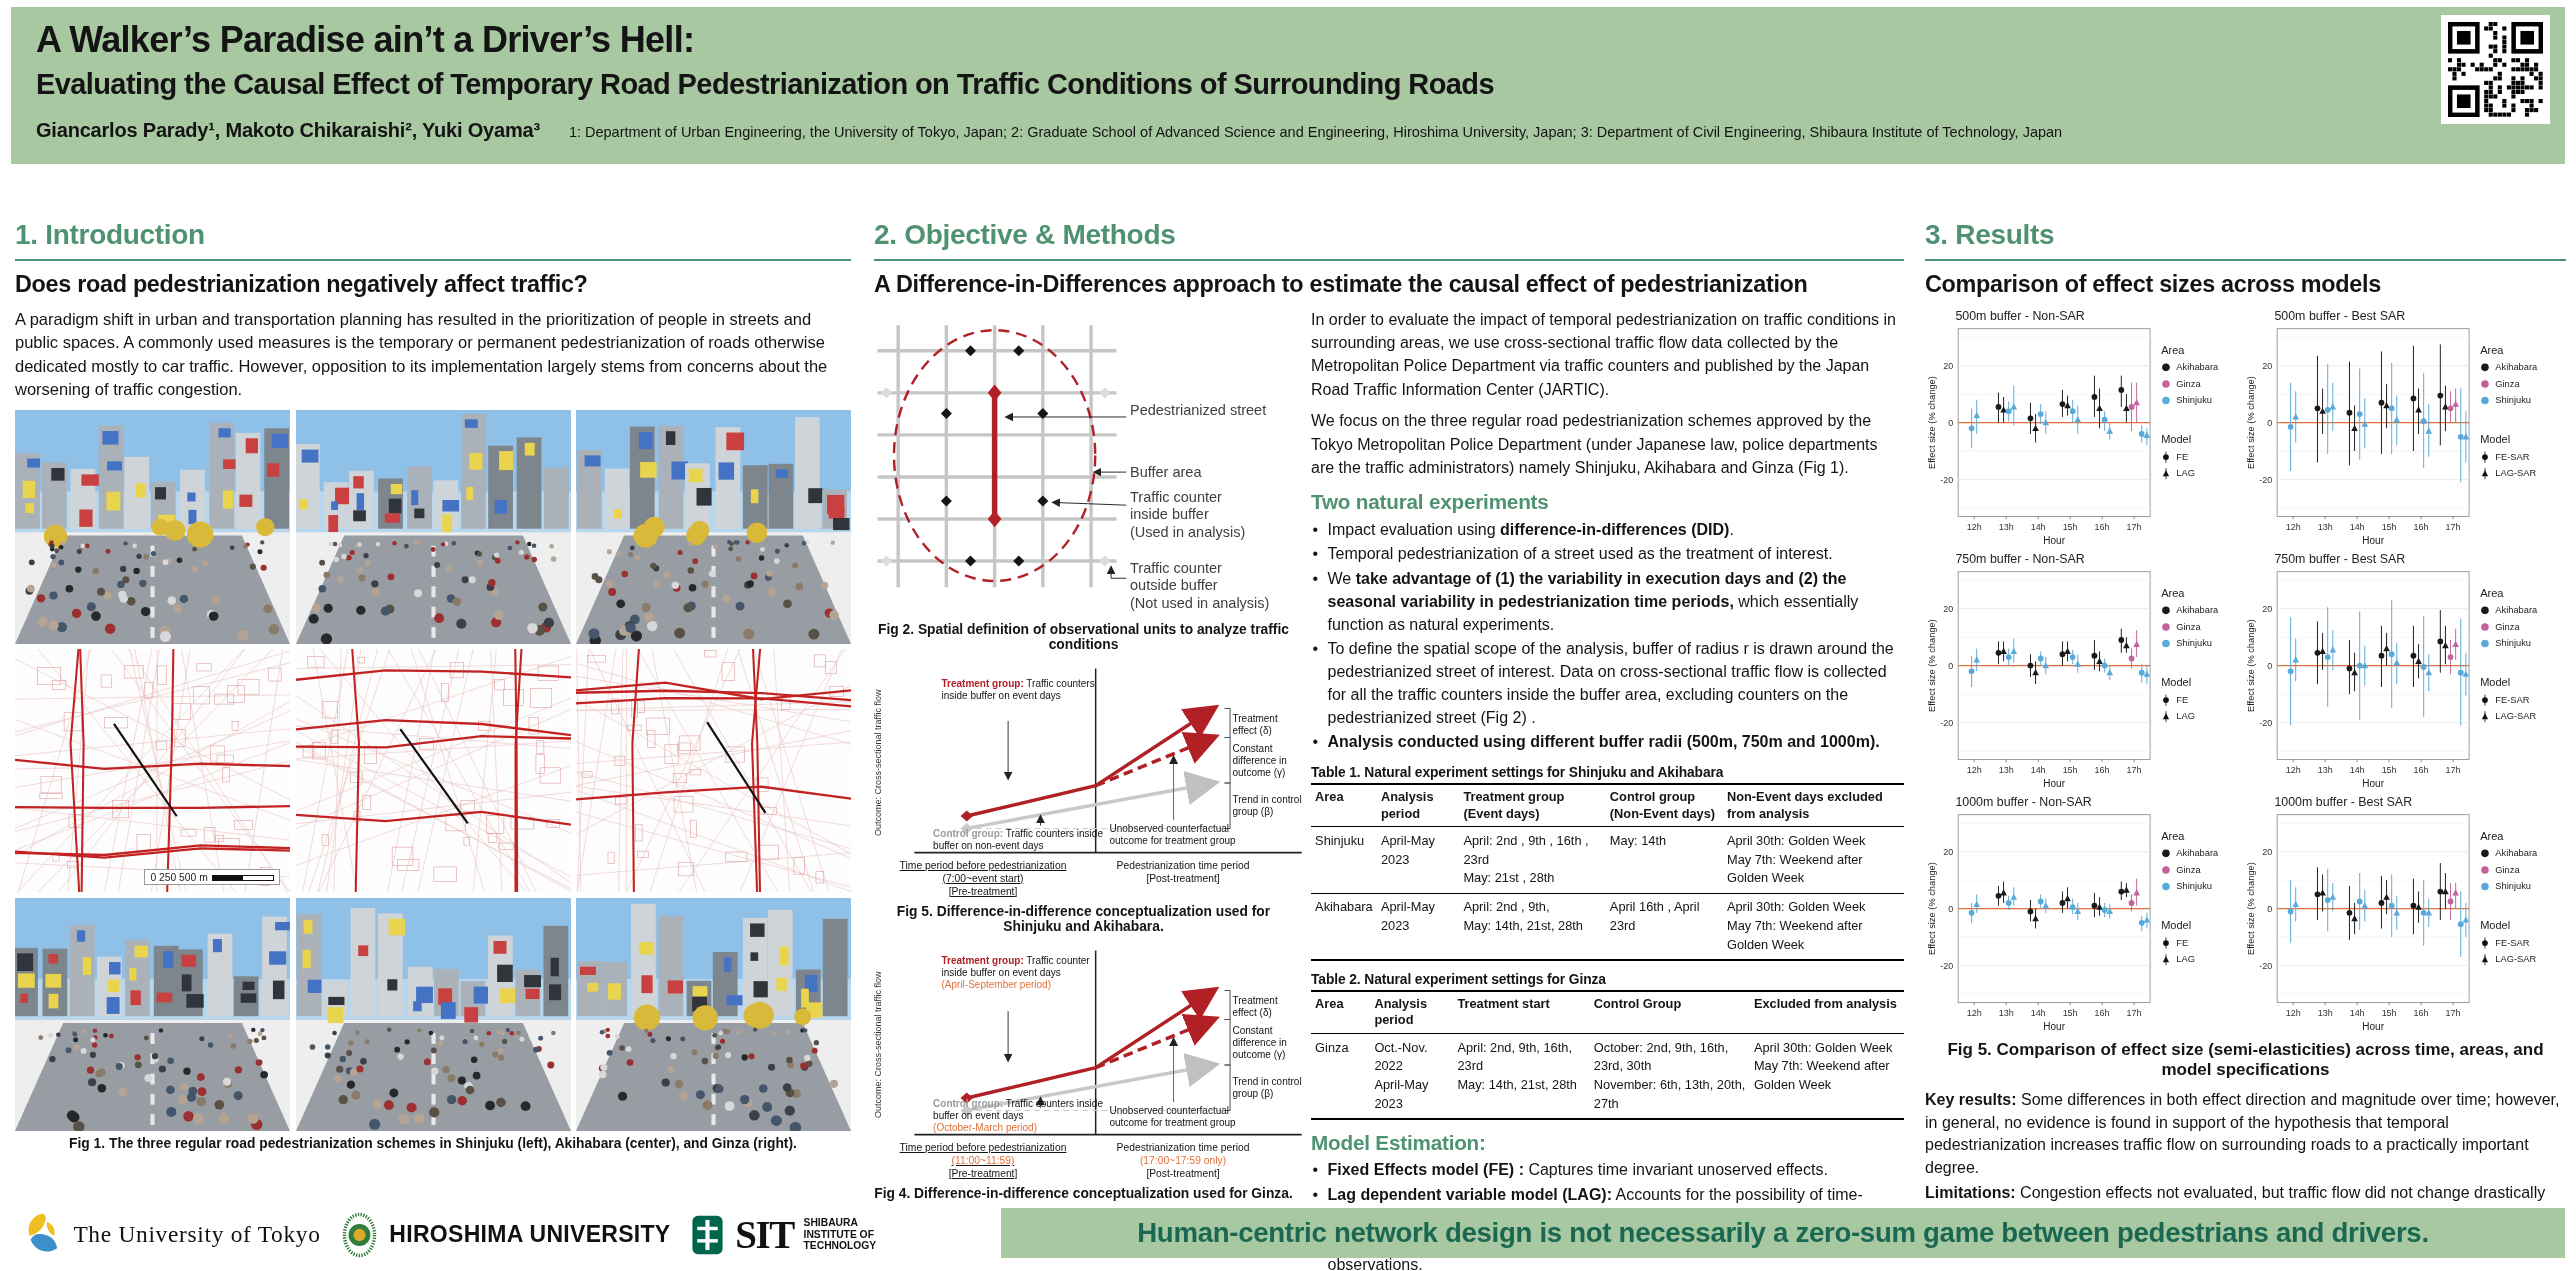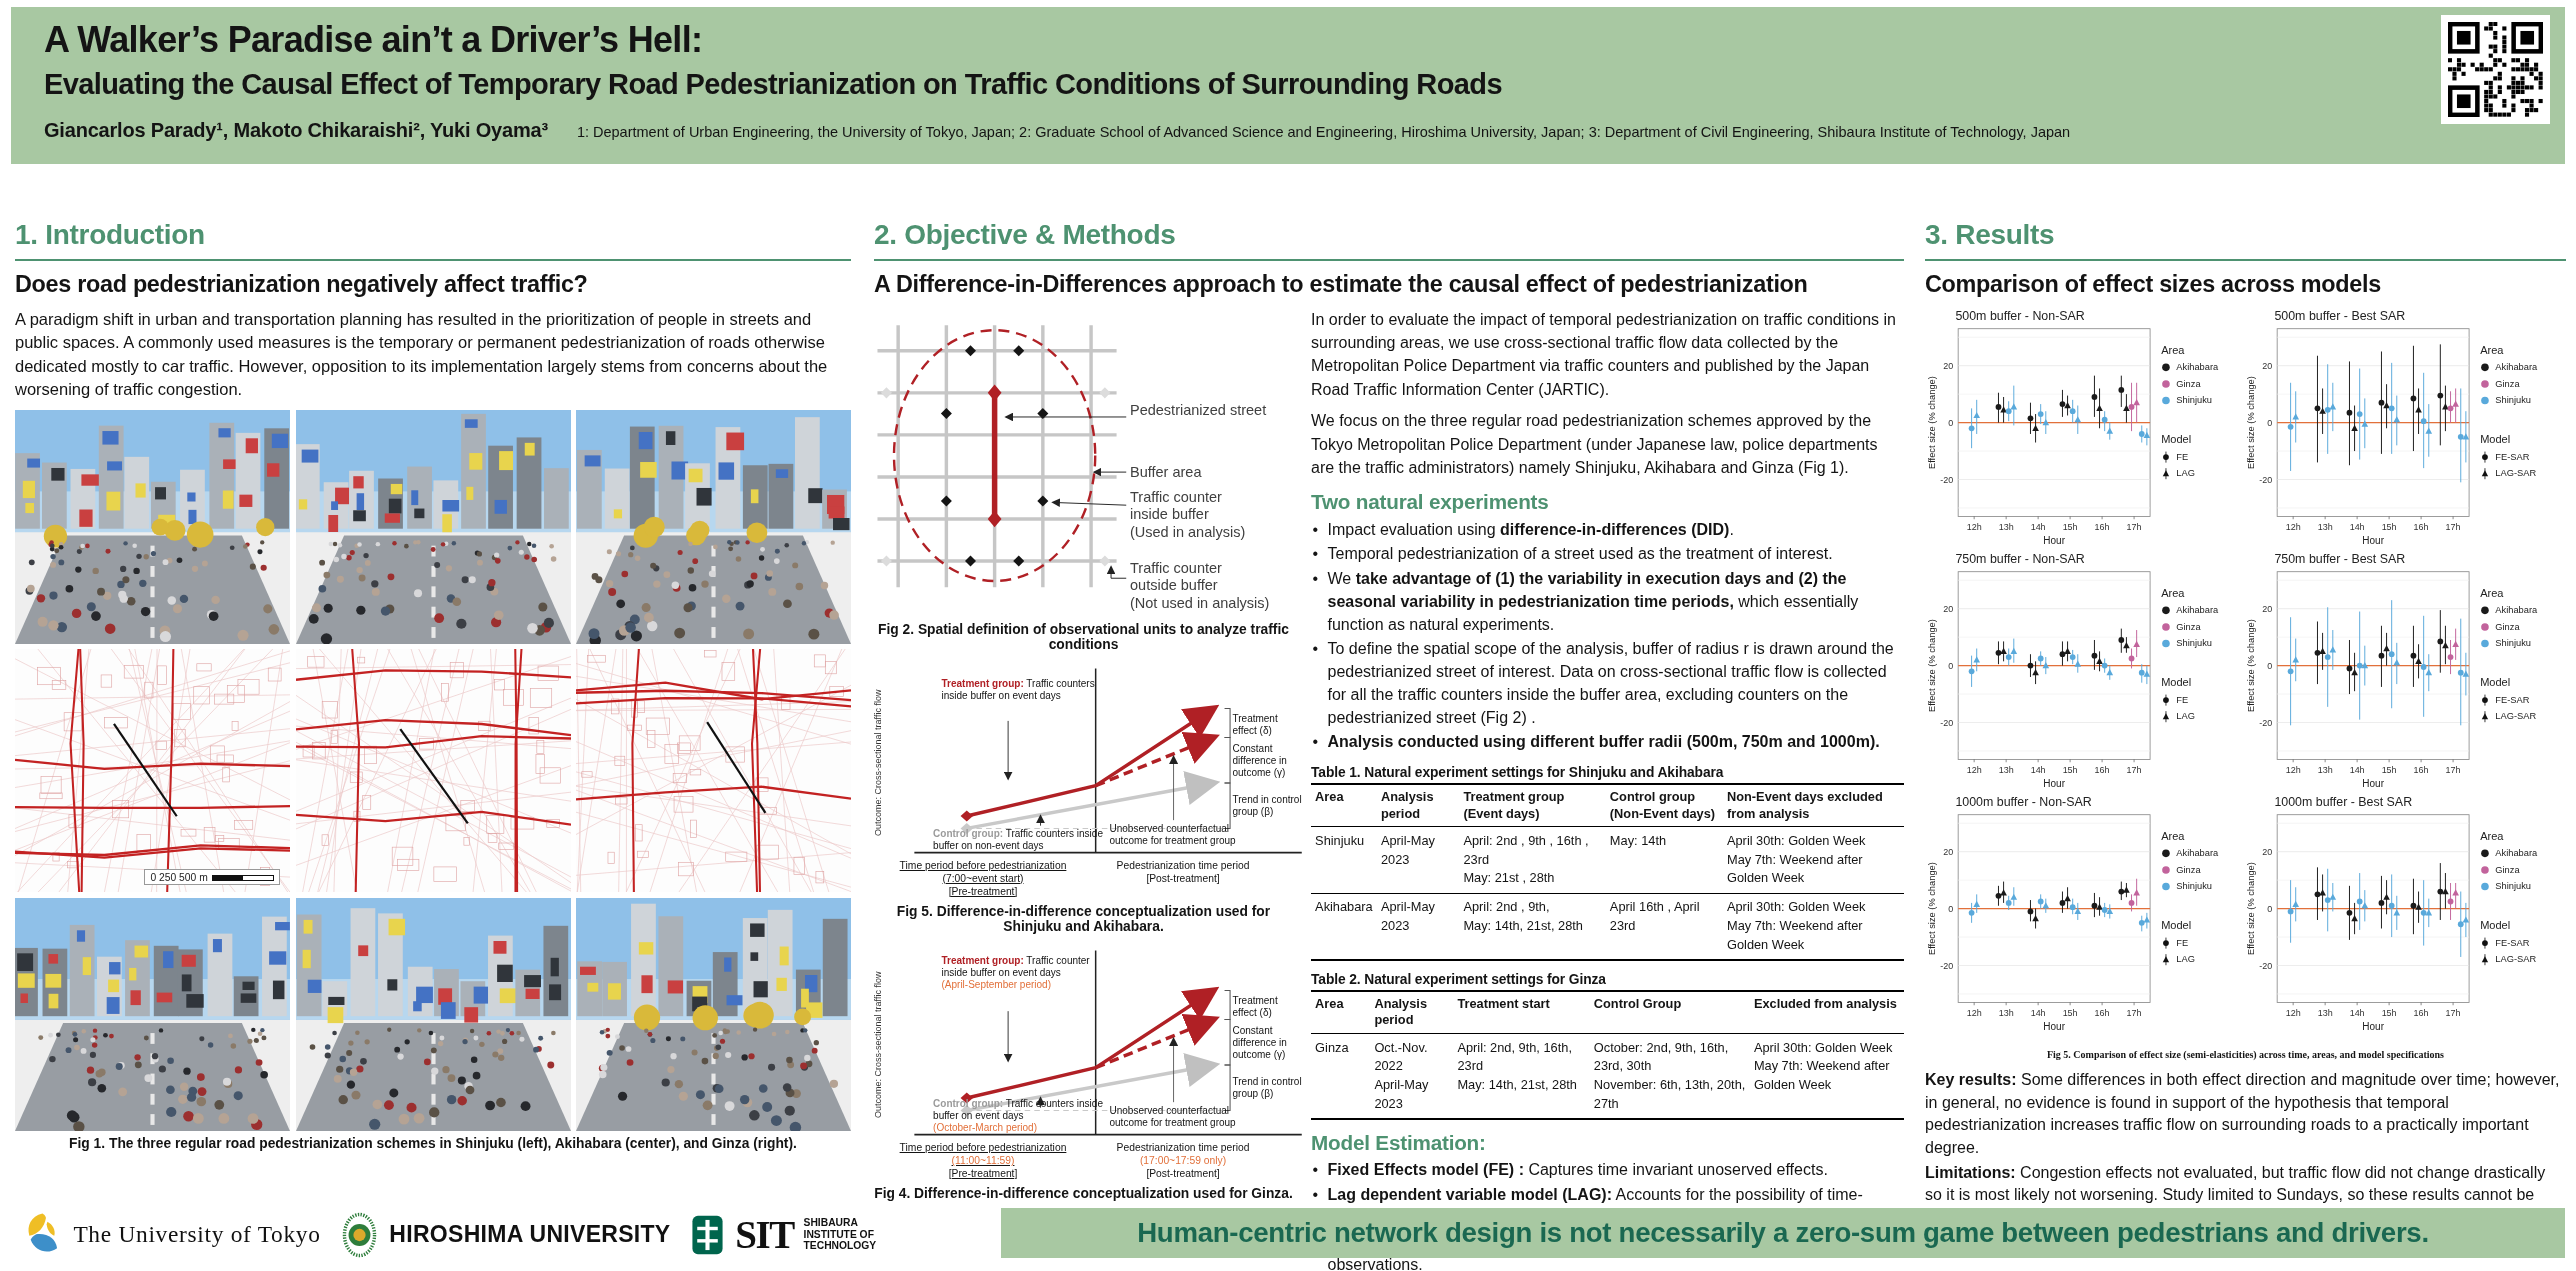--- a/index.html
+++ b/index.html
@@ -5,21 +5,21 @@
   :root{
     --green:#4E9271; --hdr:#A8C8A2; --bantxt:#1A6851; --red:#B02025;
     --orange:#E2703A; --ink:#141414;
   }
   *{box-sizing:border-box; margin:0; padding:0;}
   body{font-family:"Liberation Sans","DejaVu Sans",sans-serif; background:#fff; color:var(--ink);}
   #poster{position:relative; width:2576px; height:1271px; background:#fff; overflow:hidden;}
 
   
   #band{position:absolute; left:11px; top:6.9px; width:2554px; height:157px; background:var(--hdr);}
-  #band .titles{position:absolute; left:33px; top:12.4px; right:152px;}
+  #band .titles{position:absolute; left:25px; top:12.4px; right:152px;}
   #t1{font-size:36px; font-weight:bold; letter-spacing:-0.7px; line-height:1.15;}
   #t2{font-size:29px; font-weight:bold; letter-spacing:-0.6px; margin-top:6.9px;}
   #authrow{margin-top:18px; display:flex; align-items:baseline; gap:29px;}
   #authors{font-size:20px; font-weight:bold; letter-spacing:-0.2px;}
   #affils{font-size:14.5px;}
   #qr{position:absolute; right:15px; top:8.3px; width:109px; height:109px; background:#fff; padding:6.9px;}
 
   
   .sec{font-size:28px; font-weight:bold; color:var(--green); letter-spacing:-0.3px;
        border-bottom:2.1px solid var(--green); padding-bottom:8.3px; margin-bottom:6.9px;}
@@ -75,21 +75,21 @@
 
   
   .tbl-title{font-size:13.8px; font-weight:bold; margin:11px 0 2.8px; letter-spacing:-0.1px;}
   table.nat{width:100%; border-collapse:collapse; border-top:2.1px solid #000; border-bottom:2.1px solid #000; font-size:12.8px;}
   table.nat th{font-weight:bold; text-align:left; padding:4.1px 4.1px; border-bottom:1.4px solid #000; vertical-align:top; line-height:1.3;}
   table.nat td{padding:4.8px 4.1px; vertical-align:top; line-height:1.45;}
   table.nat tbody tr+tr td{border-top:1px solid #000;}
 
   
   #fig5-grid{display:flex; flex-wrap:wrap; width:641px; margin-top:1.4px;}
-  #results-caption{font-size:10px; margin-top:12px;font-family:Liberation Serif, serif;}
+  #results-caption{font-size:17px; margin-top:3px;}
   .kr{font-size:16px; line-height:1.4; margin-top:9.7px;}
 
   
   #logos{position:absolute; left:20.7px; top:1205px; width:972px; height:59px; display:flex; align-items:center; gap:18px;}
   .logo{display:flex; align-items:center; gap:9.7px;}
   .ut-text{font-family:"Liberation Serif","DejaVu Serif",serif; font-size:23.4px; letter-spacing:0.7px; color:#111;}
   .hu-text{font-size:23px; font-weight:bold; letter-spacing:0.3px; color:#111;}
   .sit-big{font-family:"Liberation Serif","DejaVu Serif",serif; font-size:39px; font-weight:bold; color:#111; letter-spacing:-1.4px;}
   .sit-stack{font-size:10.3px; font-weight:bold; line-height:1.15; color:#111;}
   #banner{position:absolute; left:1001px; top:1208px; width:1564px; height:50px; background:var(--hdr);

